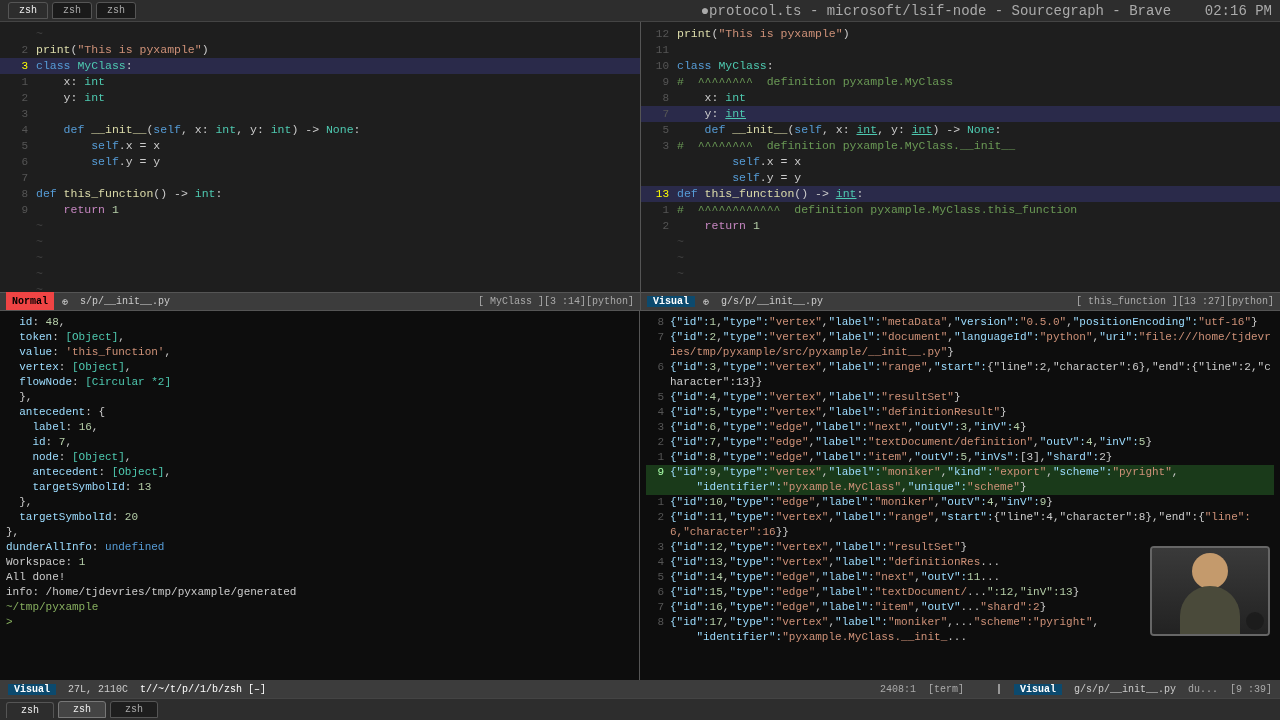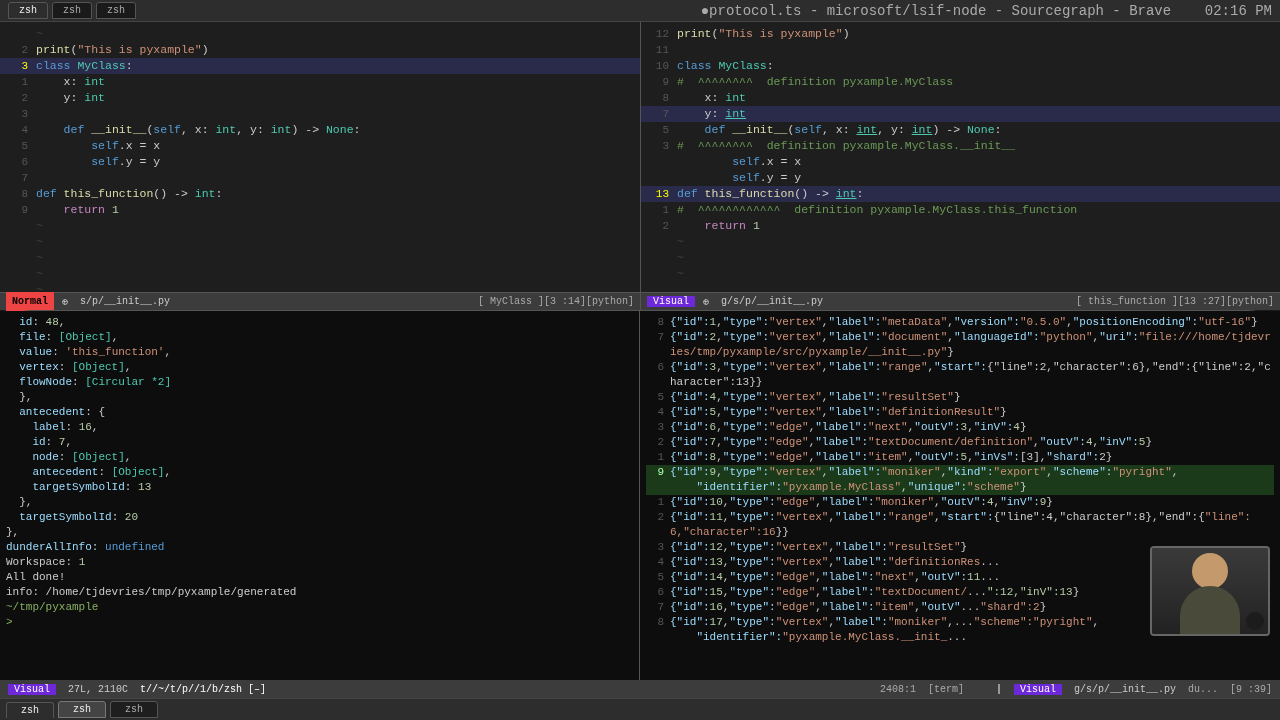--- a/index.html
+++ b/index.html
@@ -125,25 +125,25 @@
       border-top: 1px solid #555;
     }
     .mode-normal {
       background: #ef4444;
       color: #000;
       padding: 12px 6px;
       font-size: 10px;
       font-weight: bold;
     }
     .mode-visual {
-      background: #6d28d9;
+      background: #0c4a6e;
       color: #fff;
       padding: 0 6px;
       font-size: 10px;
-      font-weight: normal;
+      font-weight: bold;
     }
     .modebar-filename { color: #ccc; margin-left: 4px; }
     .modebar-right { margin-left: auto; color: #aaa; }
 
     
     .lower-area {
       height: 370px;
       display: flex;
       border-top: 1px solid #555;
       flex-shrink: 0;
@@ -432,28 +432,28 @@
 
     <div class="right-modebar">
       <span class="mode-visual">Visual</span>
       <span>⊕</span>
       <span class="modebar-filename">g/s/p/__init__.py</span>
       <span class="modebar-right">[ this_function ][13 :27][python]</span>
     </div>
   </div>
 </div>
 
-<div class="lower-area" style="position:relative;border-radius:32px;">
+<div class="lower-area" style="position:relative;">
 
   <div class="terminal-left">
     <div class="term-line">
       <span class="term-content">  <span class="prop-name">id</span>: <span class="prop-num">48</span>,</span>
     </div>
     <div class="term-line">
-      <span class="term-content">  <span class="prop-name">file</span>: <span class="prop-bracket">[Object]</span>,</span>
+      <span class="term-content">  <span class="prop-name">token</span>: <span class="prop-bracket">[Object]</span>,</span>
     </div>
     <div class="term-line">
       <span class="term-content">  <span class="prop-name">value</span>: <span class="str">'this_function'</span>,</span>
     </div>
     <div class="term-line">
       <span class="term-content">  <span class="prop-name">vertex</span>: <span class="prop-bracket">[Object]</span>,</span>
     </div>
     <div class="term-line">
       <span class="term-content">  <span class="prop-name">flowNode</span>: <span class="prop-bracket">[Circular *2]</span></span>
     </div>

